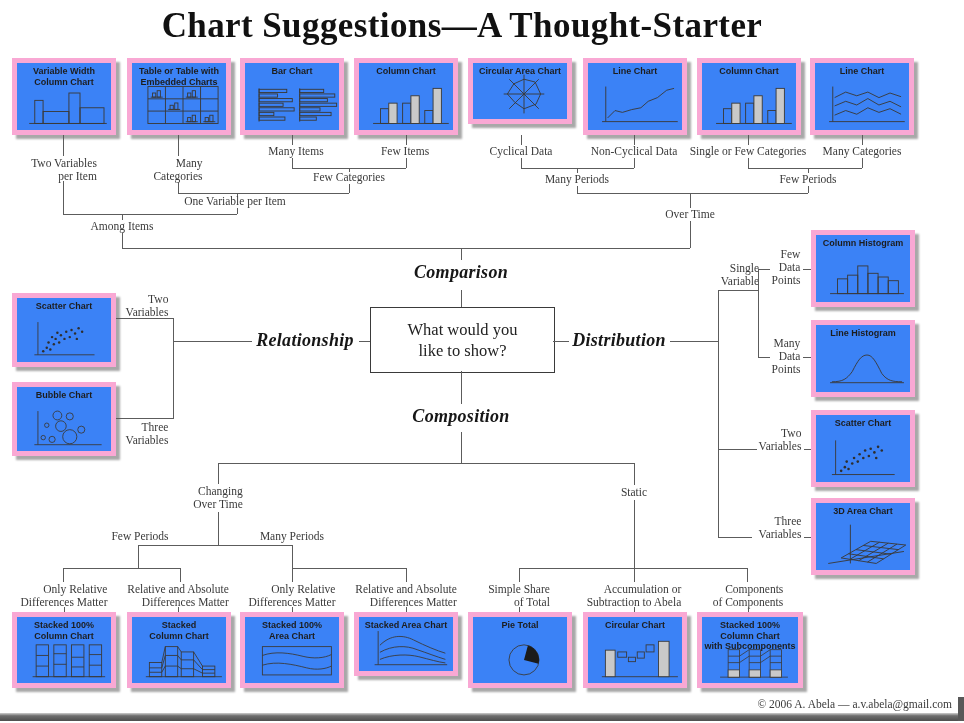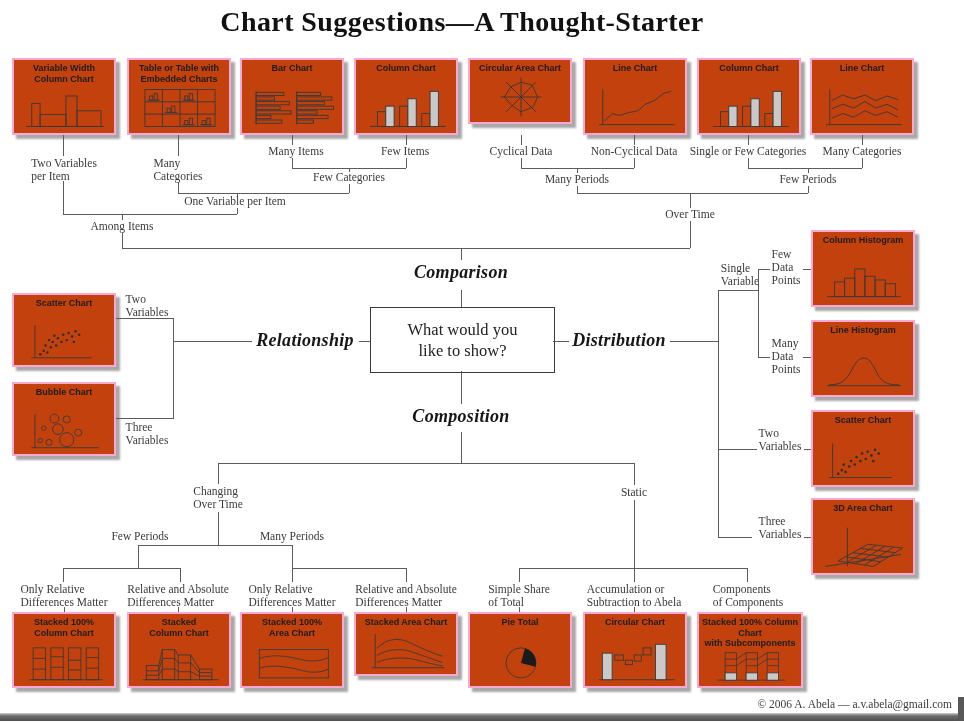--- a/index.html
+++ b/index.html
@@ -1,33 +1,33 @@
 <!DOCTYPE html>
 <html><head>
 <meta charset="utf-8">
 <style>
   html,body{margin:0;padding:0;background:#fff;}
   #page{position:relative;width:964px;height:723px;background:#fff;overflow:hidden;
         font-family:"Liberation Serif", serif;color:#333;}
   .ttl{position:absolute;left:0;top:6px;width:924px;text-align:center;
-       font-family:"Liberation Serif", serif;font-weight:bold;font-size:28px;color:#111;
+       font-family:"Liberation Serif", serif;font-weight:bold;font-size:35px;color:#111;
        letter-spacing:.4px;}
-  .cbox{position:absolute;background:#c2410c;border:2px solid #f9a8d4;box-sizing:border-box;
+  .cbox{position:absolute;background:#3b82f6;border:5px solid #f9a8d4;box-sizing:border-box;
         box-shadow:4px 4px 2px #a8a8a8;}
   .bxt{position:absolute;top:3px;left:2px;right:2px;text-align:center;
        font-family:"Liberation Sans", sans-serif;font-weight:bold;font-size:9px;
        line-height:1.18;color:#1d1d1d;white-space:pre-line;}
   .cbox svg{position:absolute;left:1px;bottom:1px;}
   .cbox svg *{stroke:#3a3a3a;fill:none;stroke-width:1;}
   .cbox svg .gf{fill:#c9c9c9;}
   .cbox svg .bf{fill:#1b1b1b;stroke:none;}
   .cbox svg .dot{fill:#2e2e2e;stroke:none;}
   .ln{position:absolute;background:#5c5c5c;height:1px;}
   .ln.v{width:1px;height:auto;}
-  .lbl{position:absolute;transform:translateX(-50%);text-align:left;
+  .lbl{position:absolute;transform:translateX(-50%);text-align:right;
        font-size:11.5px;line-height:1.15;color:#3a3a3a;white-space:pre-line;}
   .cat{position:absolute;transform:translateX(-50%);font-weight:bold;font-style:italic;
        font-size:18px;color:#161616;letter-spacing:.3px;white-space:nowrap;}
   .qbox{position:absolute;left:370px;top:307px;width:183px;height:64px;
         border:1px solid #3a3a3a;display:flex;align-items:center;justify-content:center;
         text-align:center;font-size:16.5px;line-height:1.3;color:#222;white-space:pre-line;}
   .footer{position:absolute;right:12px;top:698px;font-size:11.5px;color:#3a3a3a;}
   .botbar{position:absolute;left:0;top:713px;width:964px;height:8px;
           background:linear-gradient(#cfcfcf,#6e6e6e 35%,#4e4e4e);}
   .rcorner{position:absolute;right:0;top:697px;width:6px;height:24px;background:#585858;}

